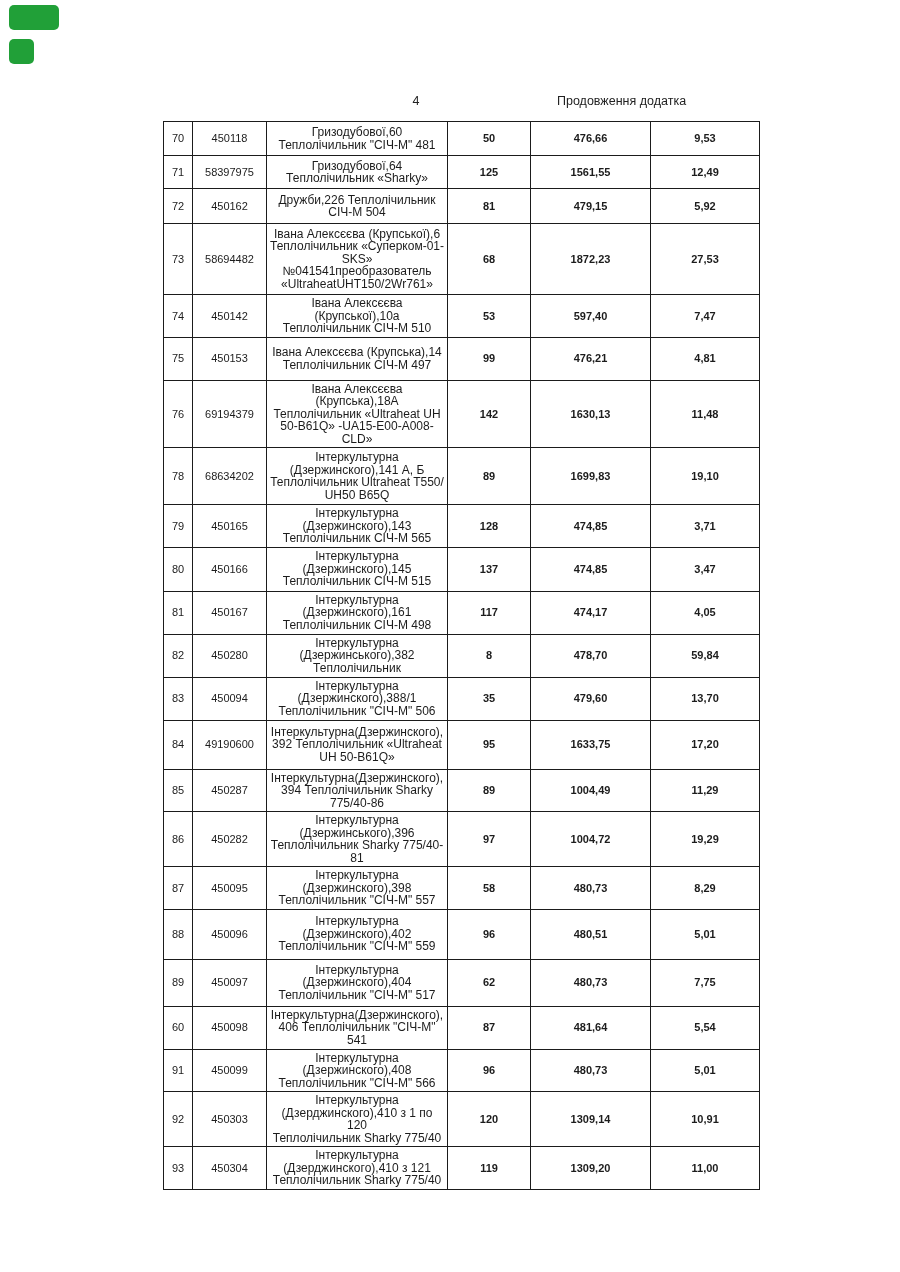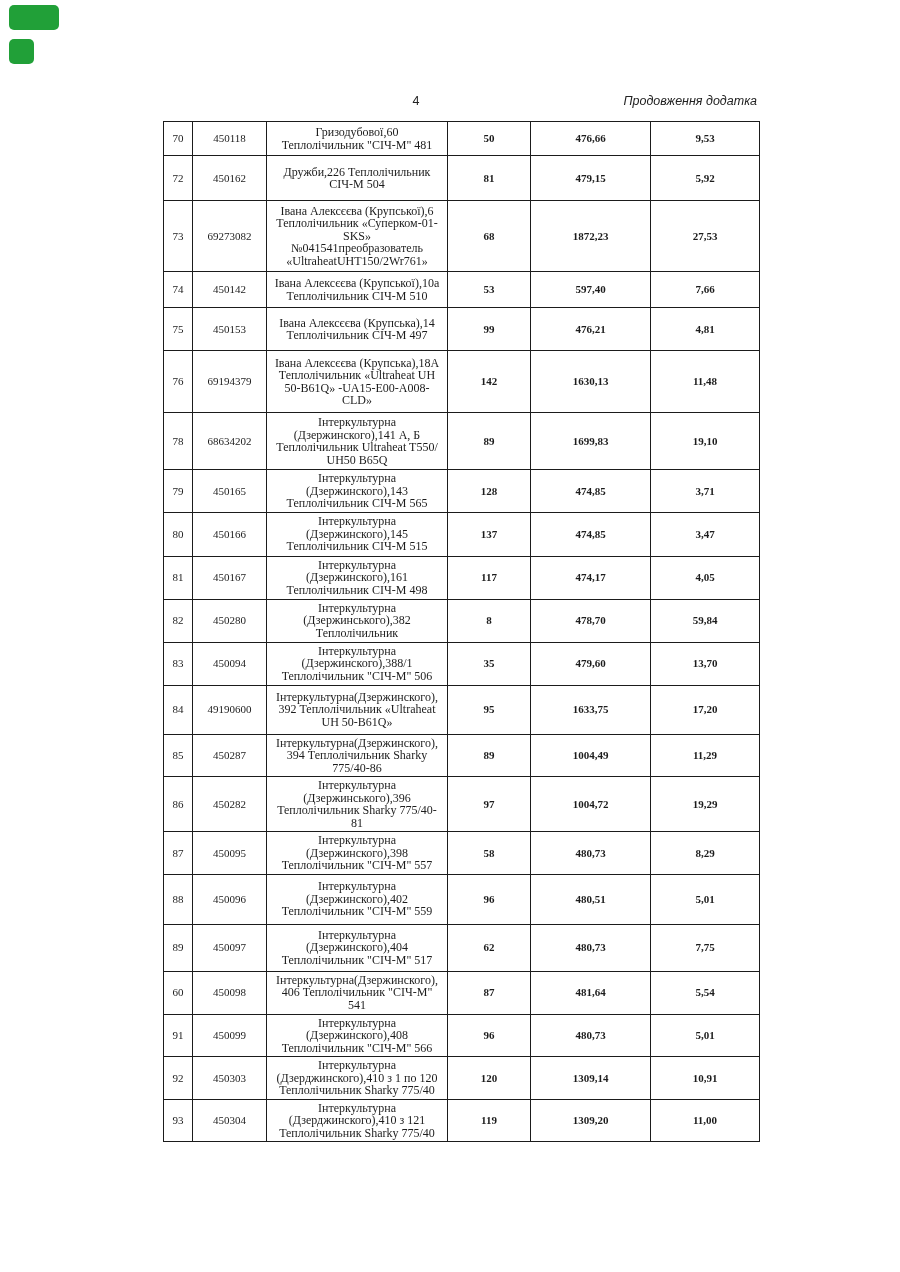--- a/index.html
+++ b/index.html
@@ -14,25 +14,25 @@
   .page { position: absolute; left: 0; top: 0; width: 900px; height: 1272px; background: #fff; }
   .marker { position: absolute; border-radius: 5px; }
   .marker-1 { left: 9px;  top: 5px;  width: 50px; height: 25px; }
   .marker-2 { left: 9px;  top: 39px; width: 25px; height: 25px; }
   .page-number {
     position: absolute; left: 381px; top: 94px; width: 70px;
     text-align: center; font-size: 12.5px; color: #222;
   }
   .continuation {
     position: absolute; left: 557px; top: 94px; width: 200px;
-    text-align: right; font-size: 12.5px; color: #222; font-style: italic;
+    text-align: left; font-size: 12.5px; color: #222;
   }
   table.meter-table {
     position: absolute; left: 163px; top: 121px; width: 596px;
-    border-collapse: collapse; table-layout: fixed; font-family: Liberation Serif, serif;
+    border-collapse: collapse; table-layout: fixed;
   }
   .meter-table td {
     border: 1px solid #1b1b1b;
     text-align: center; vertical-align: middle;
     font-size: 11px; line-height: 12.5px;
     padding: 2px 3px; overflow: hidden;
     color: #1c1c1c;
   }
   .meter-table td.addr { font-size: 12px; white-space: pre-line; }
   .meter-table td.num  { font-weight: 700; }
@@ -59,49 +59,58 @@
     <tbody>
         <tr style="height: 34px;">
           <td>70</td>
           <td>450118</td>
           <td class="addr">Гризодубової,60
 Теплолічильник "СІЧ-М" 481</td>
           <td class="num">50</td>
           <td class="num">476,66</td>
           <td class="num">9,53</td>
         </tr>
-        <tr style="height: 45px;">
+        <tr style="height: 33px;">
+          <td>71</td>
+          <td>58397975</td>
+          <td class="addr">Гризодубової,64
+Теплолічильник «Sharky»</td>
+          <td class="num">125</td>
+          <td class="num">1561,55</td>
+          <td class="num">12,49</td>
+        </tr>
+        <tr style="height: 35px;">
           <td>72</td>
           <td>450162</td>
           <td class="addr">Дружби,226 Теплолічильник
 СІЧ-М 504</td>
           <td class="num">81</td>
           <td class="num">479,15</td>
           <td class="num">5,92</td>
         </tr>
         <tr style="height: 71px;">
           <td>73</td>
-          <td>69273082</td>
+          <td>58694482</td>
           <td class="addr">Івана Алексєєва (Крупської),6
 Теплолічильник «Суперком-01-
 SKS»
 №041541преобразователь
 «UltraheatUHT150/2Wr761»</td>
           <td class="num">68</td>
           <td class="num">1872,23</td>
           <td class="num">27,53</td>
         </tr>
         <tr style="height: 36px;">
           <td>74</td>
           <td>450142</td>
           <td class="addr">Івана Алексєєва (Крупської),10а
 Теплолічильник СІЧ-М 510</td>
           <td class="num">53</td>
           <td class="num">597,40</td>
-          <td class="num">7,66</td>
+          <td class="num">7,47</td>
         </tr>
         <tr style="height: 43px;">
           <td>75</td>
           <td>450153</td>
           <td class="addr">Івана Алексєєва (Крупська),14
 Теплолічильник СІЧ-М 497</td>
           <td class="num">99</td>
           <td class="num">476,21</td>
           <td class="num">4,81</td>
         </tr>

